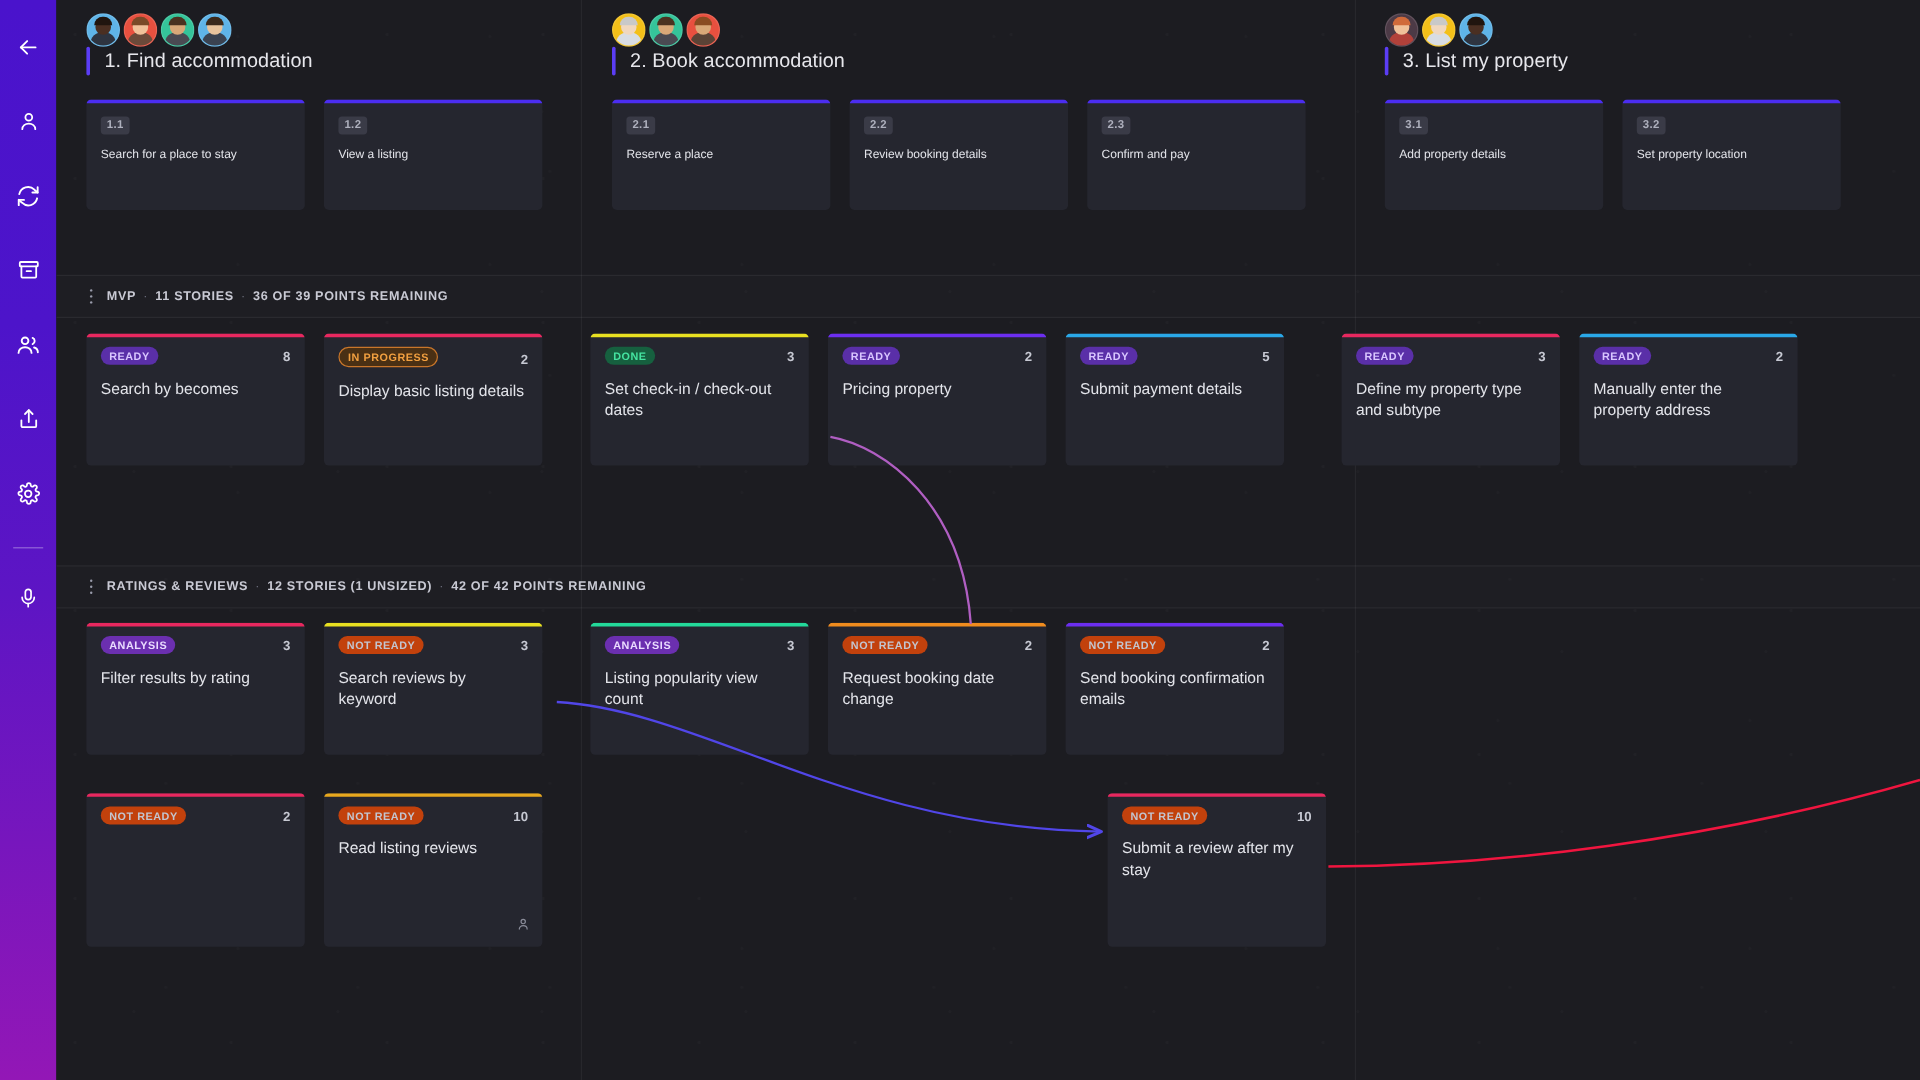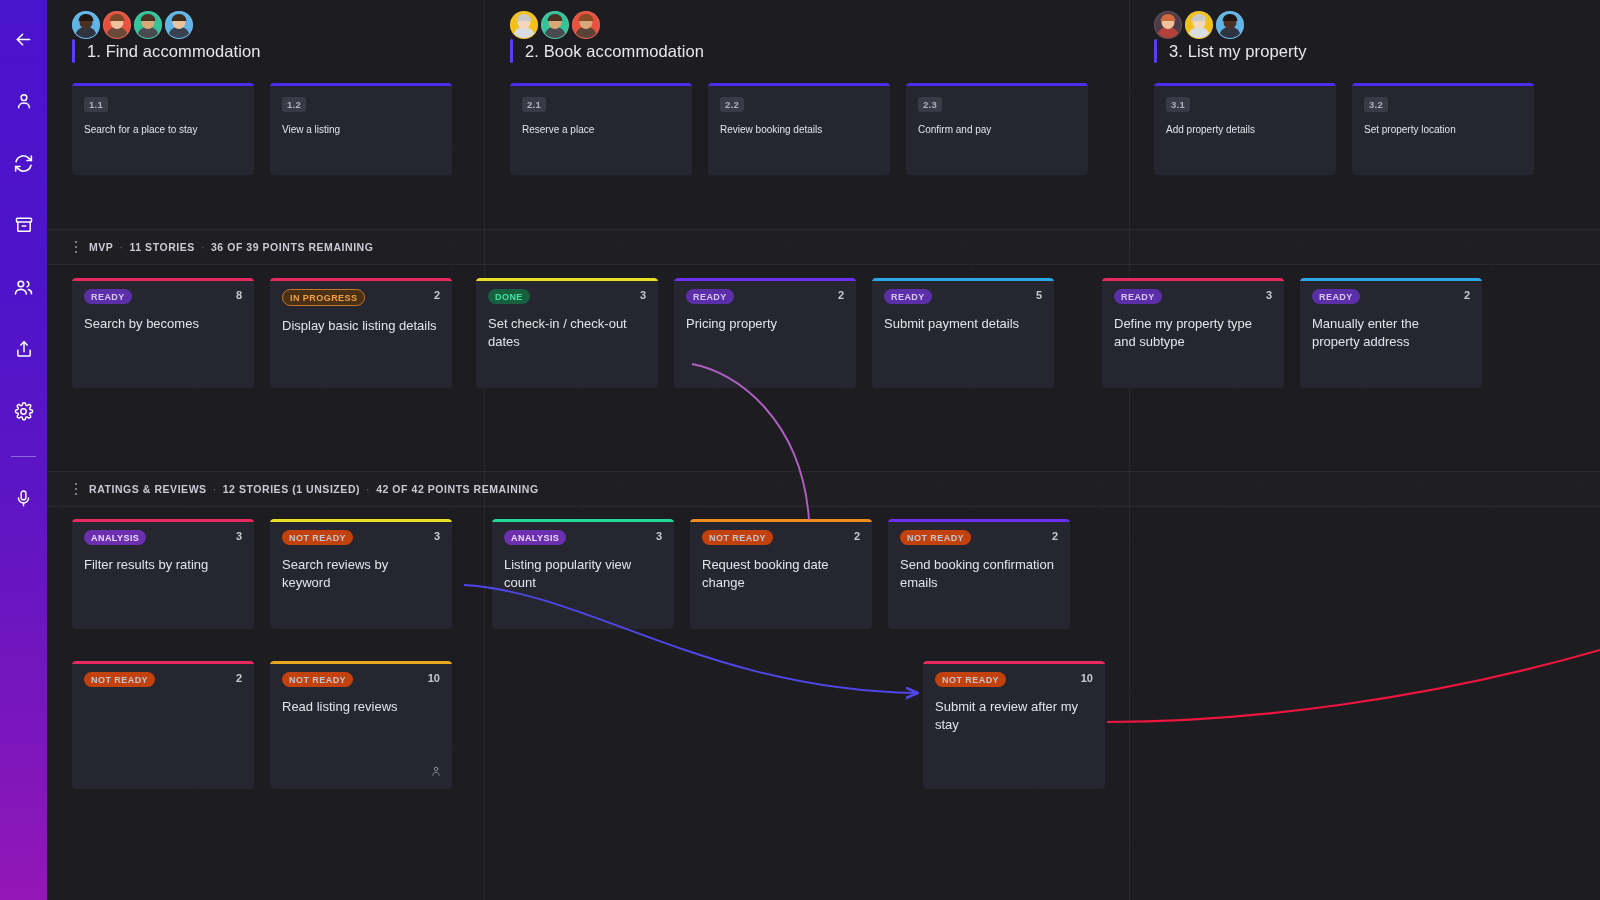--- a/index.html
+++ b/index.html
@@ -101,21 +101,21 @@
     border-bottom: 1px solid rgba(255,255,255,0.055);
     background: rgba(255,255,255,0.012);
   }
   .rh-dots { width: 26px; display: flex; flex-direction: column; align-items: center; gap: 2.5px; margin-left: 16px; }
   .rh-dots i { width: 2.5px; height: 2.5px; background: #9a9cab; border-radius: 50%; display: block; }
   .rh-text { color: #c9cad4; font-size: 10.5px; letter-spacing: .55px; font-weight: bold; white-space: nowrap; }
   .rh-text .sep { color: #6d6f7d; padding: 0 6px; font-weight: normal; }
   .rh-text .meta { font-weight: bold; color: #c9cad4; }
 
   .story-card { width: 182px; height: 110px; }
-  .sc-top { display: flex; align-items: flex-start; justify-content: space-between; }
+  .sc-top { display: flex; align-items: flex-end; justify-content: space-between; }
   .badge {
     font-size: 9px; font-weight: bold; letter-spacing: .45px;
     padding: 2.5px 7px; border-radius: 9px; white-space: nowrap;
   }
   .b-ready     { background: #5a2fa8; color: #d9c6ff; }
   .b-progress  { background: #4a3014; color: #f2a040; border: 1px solid #c9762a; }
   .b-done      { background: #16603f; color: #45e3a0; }
   .b-analysis  { background: #6b2fb0; color: #eadcff; }
   .b-notready  { background: #c2410c; color: #c3c5cf; }
   .points { color: #c6c8d2; font-size: 11px; font-weight: bold; }
@@ -340,21 +340,21 @@
         <div class="sc-title">Search by becomes</div>
       </div>
       <div class="card story-card">
         <div class="card-topline" style="background:#e8285f"></div>
         <div class="sc-top">
             <span class="badge b-progress">IN PROGRESS</span>
             <span class="points">2</span>
           </div>
         <div class="sc-title">Display basic listing details</div>
       </div>
-      <div class="card story-card" style="margin-left:8px">
+      <div class="card story-card" style="margin-left:24px">
         <div class="card-topline" style="background:#e8e021"></div>
         <div class="sc-top">
             <span class="badge b-done">DONE</span>
             <span class="points">3</span>
           </div>
         <div class="sc-title">Set check-in / check-out dates</div>
       </div>
       <div class="card story-card">
         <div class="card-topline" style="background:#6c2ef0"></div>
         <div class="sc-top">

